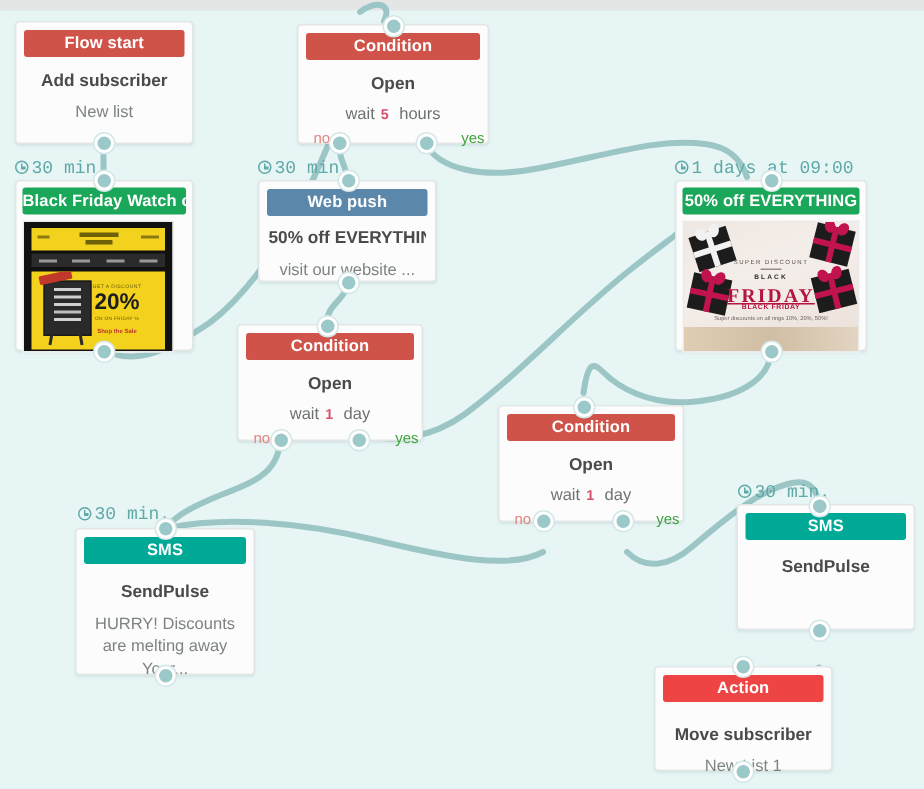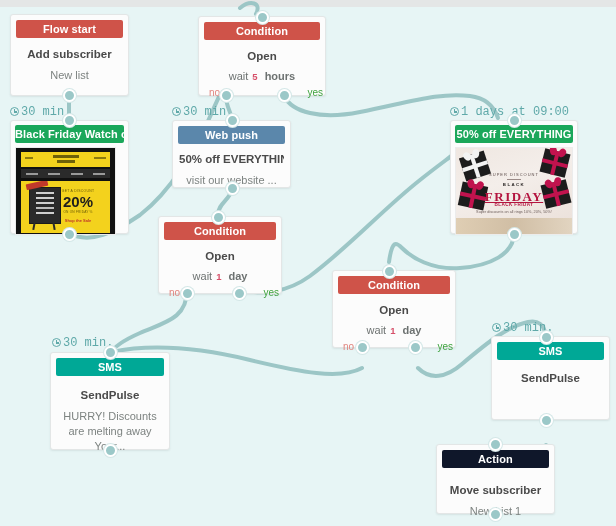--- a/index.html
+++ b/index.html
@@ -75,21 +75,21 @@
     line-height: 15px;
     margin-top: 6px;
   }
   .wait-row {
     font-size: 11px;
     color: #6d7271;
     margin-top: 6px;
     white-space: nowrap;
   }
   .wait-row .num { color: #d6506a; font-size: 9.5px; font-weight: bold; padding: 0 4px; }
-  .wait-row .unit { padding-left: 3px; font-weight: bold; }
+  .wait-row .unit { padding-left: 3px; }
   .branch-row {
     display: flex;
     justify-content: space-between;
     font-size: 10px;
     padding: 5px 2px 0 10px;
     box-sizing: border-box;
   }
   .branch-no { color: #e0857f; }
   .branch-yes { color: #3fa33f; }
 
@@ -435,21 +435,21 @@
   <div class="node" style="left:491px; top:336px; width:119px; height:84px;">
     <div class="node-header" style="background:#00a896;">SMS</div>
     <div class="node-body" style="padding-top:11px;">
       <div class="line1">SendPulse</div>
     </div>
   </div>
   <div class="port" style="left:540px; top:331px;"></div>
   <div class="port" style="left:540px; top:414px;"></div>
 
   <div class="node" style="left:436px; top:444px; width:119px; height:70px;">
-    <div class="node-header" style="background:#0f172a;">Action</div>
+    <div class="node-header" style="background:#ef4444;">Action</div>
     <div class="node-body" style="padding-top:15px;">
       <div class="line1">Move subscriber</div>
       <div class="line2">New List 1</div>
     </div>
   </div>
   <div class="port" style="left:489px; top:438px;"></div>
   <div class="port" style="left:489px; top:508px;"></div>
 
 </div>
 

